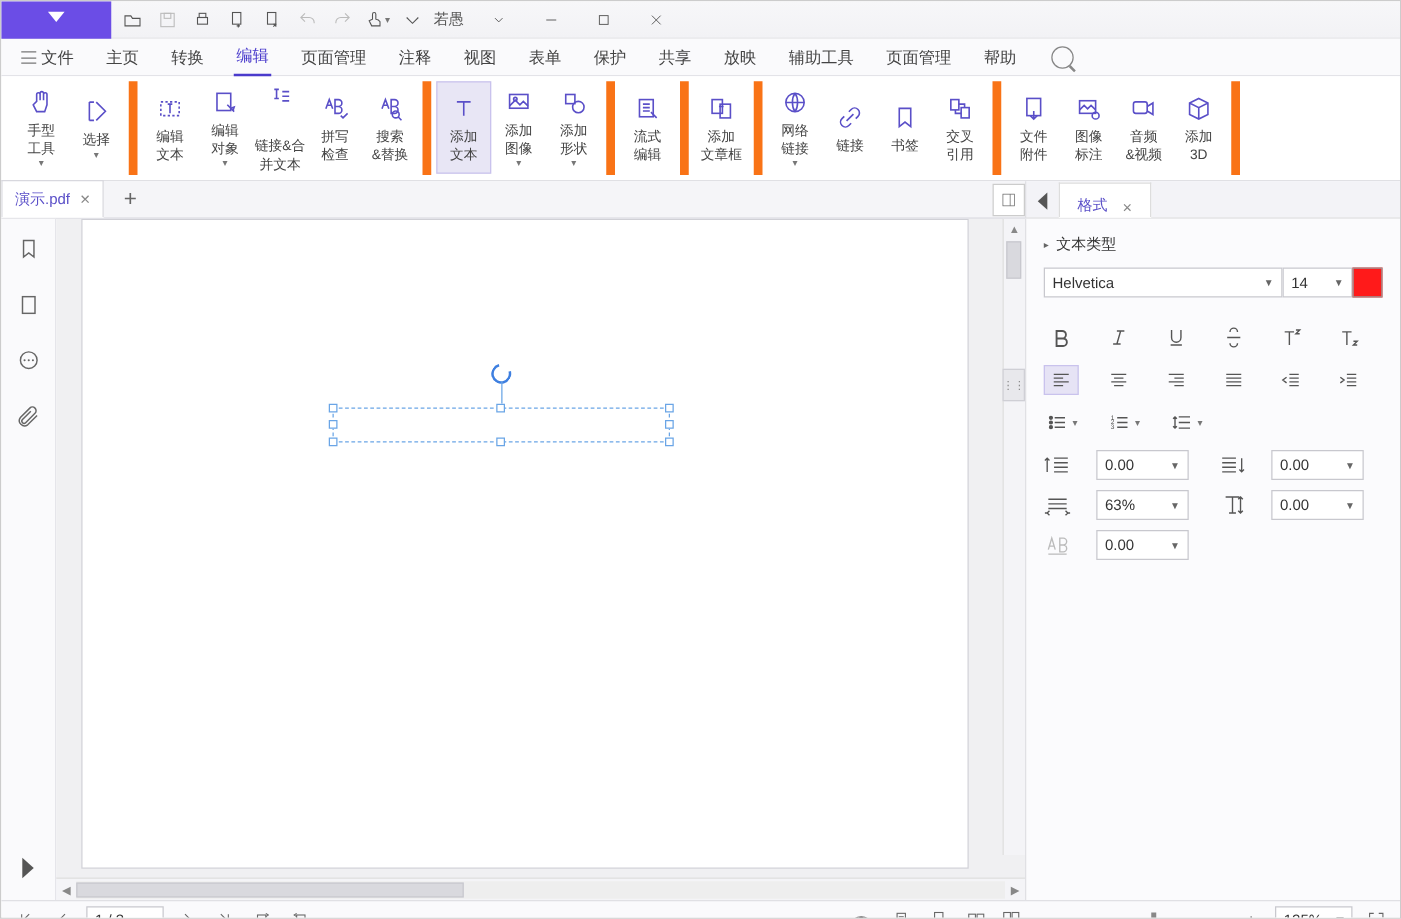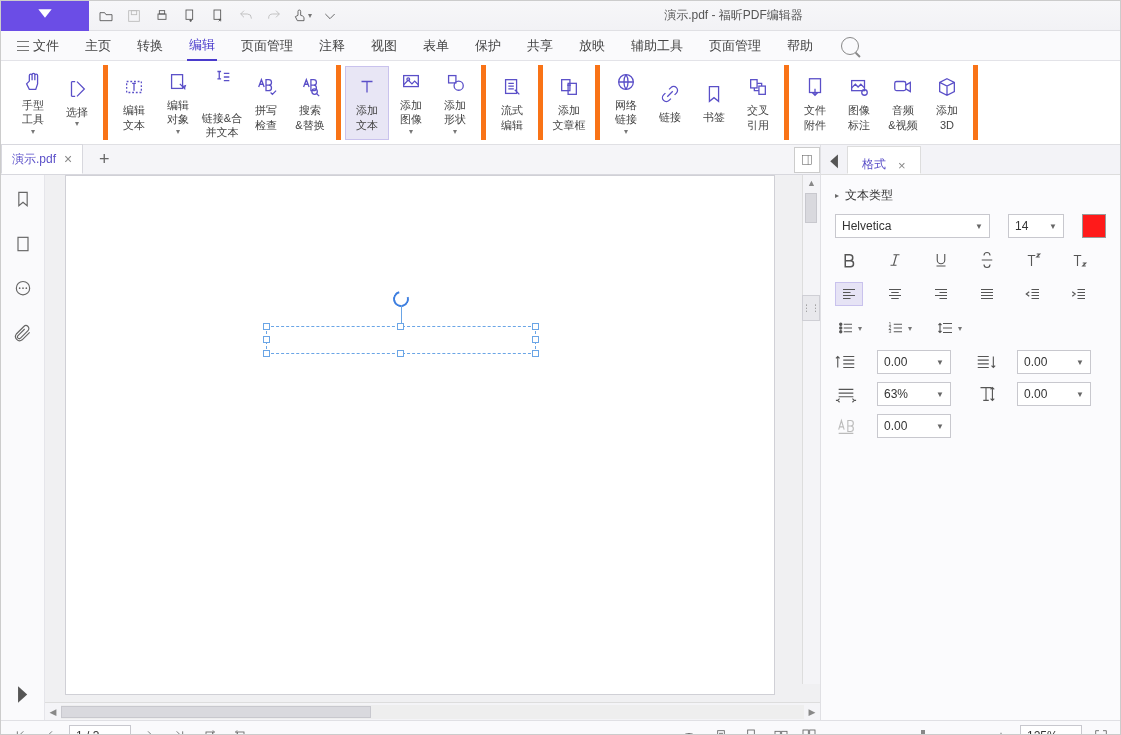--- a/index.html
+++ b/index.html
@@ -19,21 +19,21 @@
 
 .menubar{height:30px;background:#fafafc;display:flex;align-items:center;gap:22px;padding:0 14px;border-bottom:1px solid #e3e3e8;}
 .menu-item{font-size:13px;color:#444;padding:5px 2px;cursor:default;display:flex;align-items:center;gap:4px;}
 .menu-item.active{color:#4a3bcc;border-bottom:2px solid #4a3bcc;}
 .hamb{display:inline-block;width:12px;height:10px;border-top:1px solid #777;border-bottom:1px solid #777;position:relative;}
 .hamb:before{content:"";position:absolute;top:4px;left:0;right:0;border-top:1px solid #777;}
 .search-circ{width:18px;height:18px;border:1.5px solid #888;border-radius:50%;position:relative;margin-left:4px;}
 .search-circ:after{content:"";position:absolute;width:6px;height:1.5px;background:#888;bottom:-2px;right:-3px;transform:rotate(45deg);}
 
 .ribbon{height:84px;background:#fff;border-bottom:1px solid #e0e0e4;display:flex;align-items:stretch;padding:4px 6px;gap:0;}
-.rib-group{display:flex;align-items:center;padding:0 4px;border-right:5px solid #f97316;}
+.rib-group{display:flex;align-items:flex-start;padding:0 4px;border-right:7px solid #f97316;}
 .rib-btn{display:flex;flex-direction:column;align-items:center;justify-content:center;width:44px;height:74px;font-size:11px;color:#444;line-height:1.3;text-align:center;}
 .rib-btn.sel{background:#e8e6f5;border:1px solid #c9c2ed;}
 .rib-btn .ic{height:28px;display:flex;align-items:center;justify-content:center;margin-bottom:2px;}
 .rib-btn svg{width:22px;height:22px;stroke:#5a4fc8;fill:none;stroke-width:1.4;}
 .drop-tri{font-size:8px;color:#777;}
 
 .tabstrip{height:30px;background:#f5f5f8;display:flex;align-items:center;border-bottom:1px solid #d8d8de;}
 .doc-tab{height:30px;background:#fff;border:1px solid #d8d8de;border-bottom:1px solid #fff;display:flex;align-items:center;padding:0 10px;gap:8px;font-size:12px;color:#5a4fc8;margin-top:-1px;}
 .tab-close{color:#888;font-size:14px;}
 .tab-add{margin-left:10px;font-size:18px;color:#666;width:22px;text-align:center;}
@@ -66,21 +66,21 @@
 .midgrip{position:absolute;right:0;top:120px;width:18px;height:26px;background:#e8e8ec;border:1px solid #cfcfd5;display:flex;align-items:center;justify-content:center;font-size:9px;color:#888;}
 
 .right-panel{width:300px;background:#fbfbfd;border-left:1px solid #e0e0e4;display:flex;flex-direction:column;}
 .rp-tabs{height:30px;display:flex;align-items:flex-end;border-bottom:1px solid #ddd;background:#f3f3f7;}
 .rp-collapse{width:18px;text-align:center;align-self:center;color:#555;font-size:10px;transform:scaleY(1.8);margin:0 4px;}
 .rp-tab{background:#fff;border:1px solid #ddd;border-bottom-color:#fff;height:28px;display:flex;align-items:flex-end;padding:0 14px;gap:12px;color:#5a4fc8;font-size:12px;}
 .rp-tab .x{color:#888;font-size:13px;}
 .rp-body{padding:12px 14px;}
 .rp-sec{display:flex;align-items:center;gap:6px;font-size:12px;color:#333;margin-bottom:10px;}
 .rp-sec .cv{font-size:8px;color:#666;}
-.form-row{display:flex;gap:18px;margin-bottom:10px;}
+.form-row{display:flex;gap:0;margin-bottom:20px;}
 .combo{height:24px;border:1px solid #c8c8ce;background:#fff;display:flex;align-items:center;padding:0 6px;font-size:12px;color:#333;justify-content:space-between;}
 .combo .dd{font-size:8px;color:#666;}
 .swatch{width:24px;height:24px;background:#ff1a1a;border:1px solid #999;}
 .tool-row{display:flex;gap:18px;margin:10px 0;align-items:center;}
 .tbtn{width:28px;height:24px;display:flex;align-items:center;justify-content:center;}
 .tbtn svg{width:20px;height:18px;stroke:#555;fill:none;stroke-width:1.5;}
 .tbtn.sel{background:#e6e3f5;border:1px solid #c9c2ed;}
 .spacing-grid{display:grid;grid-template-columns:24px 80px 24px 80px;gap:8px 18px;align-items:center;margin-top:8px;}
 .spc-ic{width:22px;height:20px;}
 .spc-ic svg{width:22px;height:20px;stroke:#555;fill:none;stroke-width:1.2;}
@@ -152,22 +152,42 @@
           <path d="M9 11V5a2 2 0 114 0v6l3 1 2 2v5H8l-3-6z"></path>
         </svg>
         <span class="drop-tri">▾</span>
       </div>
     <div class="qat-btn">
         <svg viewBox="0 0 24 24">
           <path d="M5 9l7 7 7-7"></path>
         </svg>
       </div>
   </div>
-  <div class="title-center">
-    <span>演示.pdf</span><span> - 福昕PDF编辑器</span>
+  <div class="title-right">
+    <span class="user-txt">若愚</span>
+    <div class="winbtn">
+        <svg viewBox="0 0 24 24">
+          <path d="M6 9l6 6 6-6"></path>
+        </svg>
+      </div>
+    <div class="winbtn">
+        <svg viewBox="0 0 24 24">
+          <path d="M4 12h16"></path>
+        </svg>
+      </div>
+    <div class="winbtn">
+        <svg viewBox="0 0 24 24">
+          <rect x="5" y="5" width="14" height="14"></rect>
+        </svg>
+      </div>
+    <div class="winbtn">
+        <svg viewBox="0 0 24 24">
+          <path d="M5 5l14 14M19 5L5 19"></path>
+        </svg>
+      </div>
   </div>
 </div>
 
 <div class="menubar">
   <div class="menu-item">
       <span class="hamb"></span>
       <span>文件</span>
     </div>
   <div class="menu-item">主页</div>
   <div class="menu-item">转换</div>

